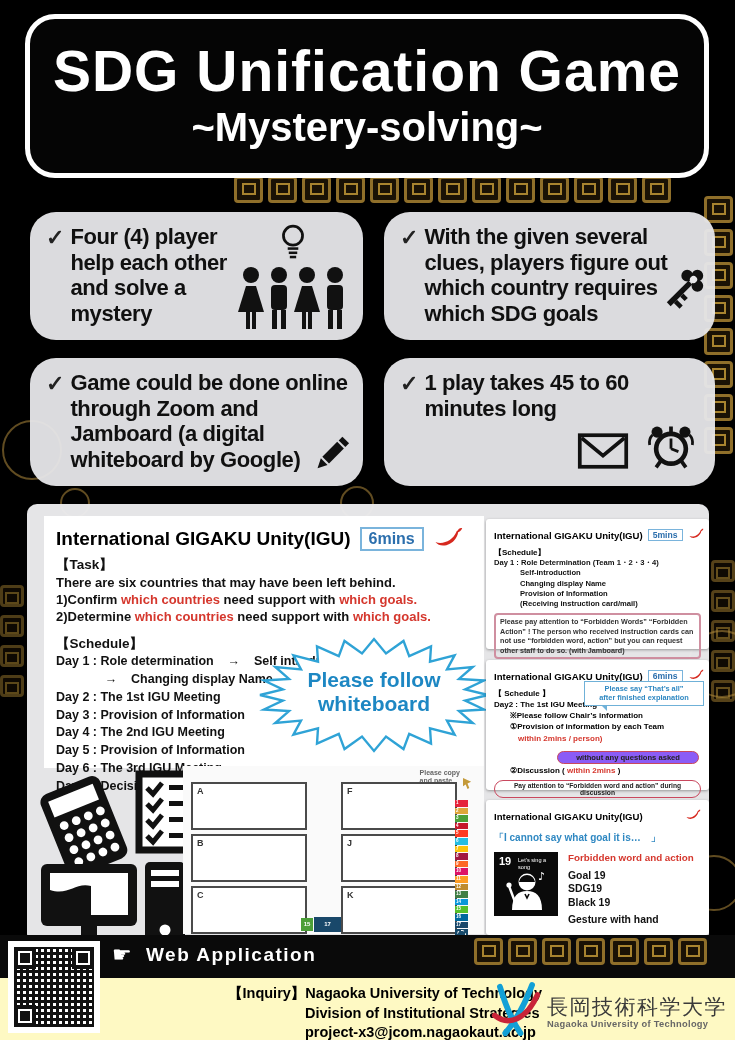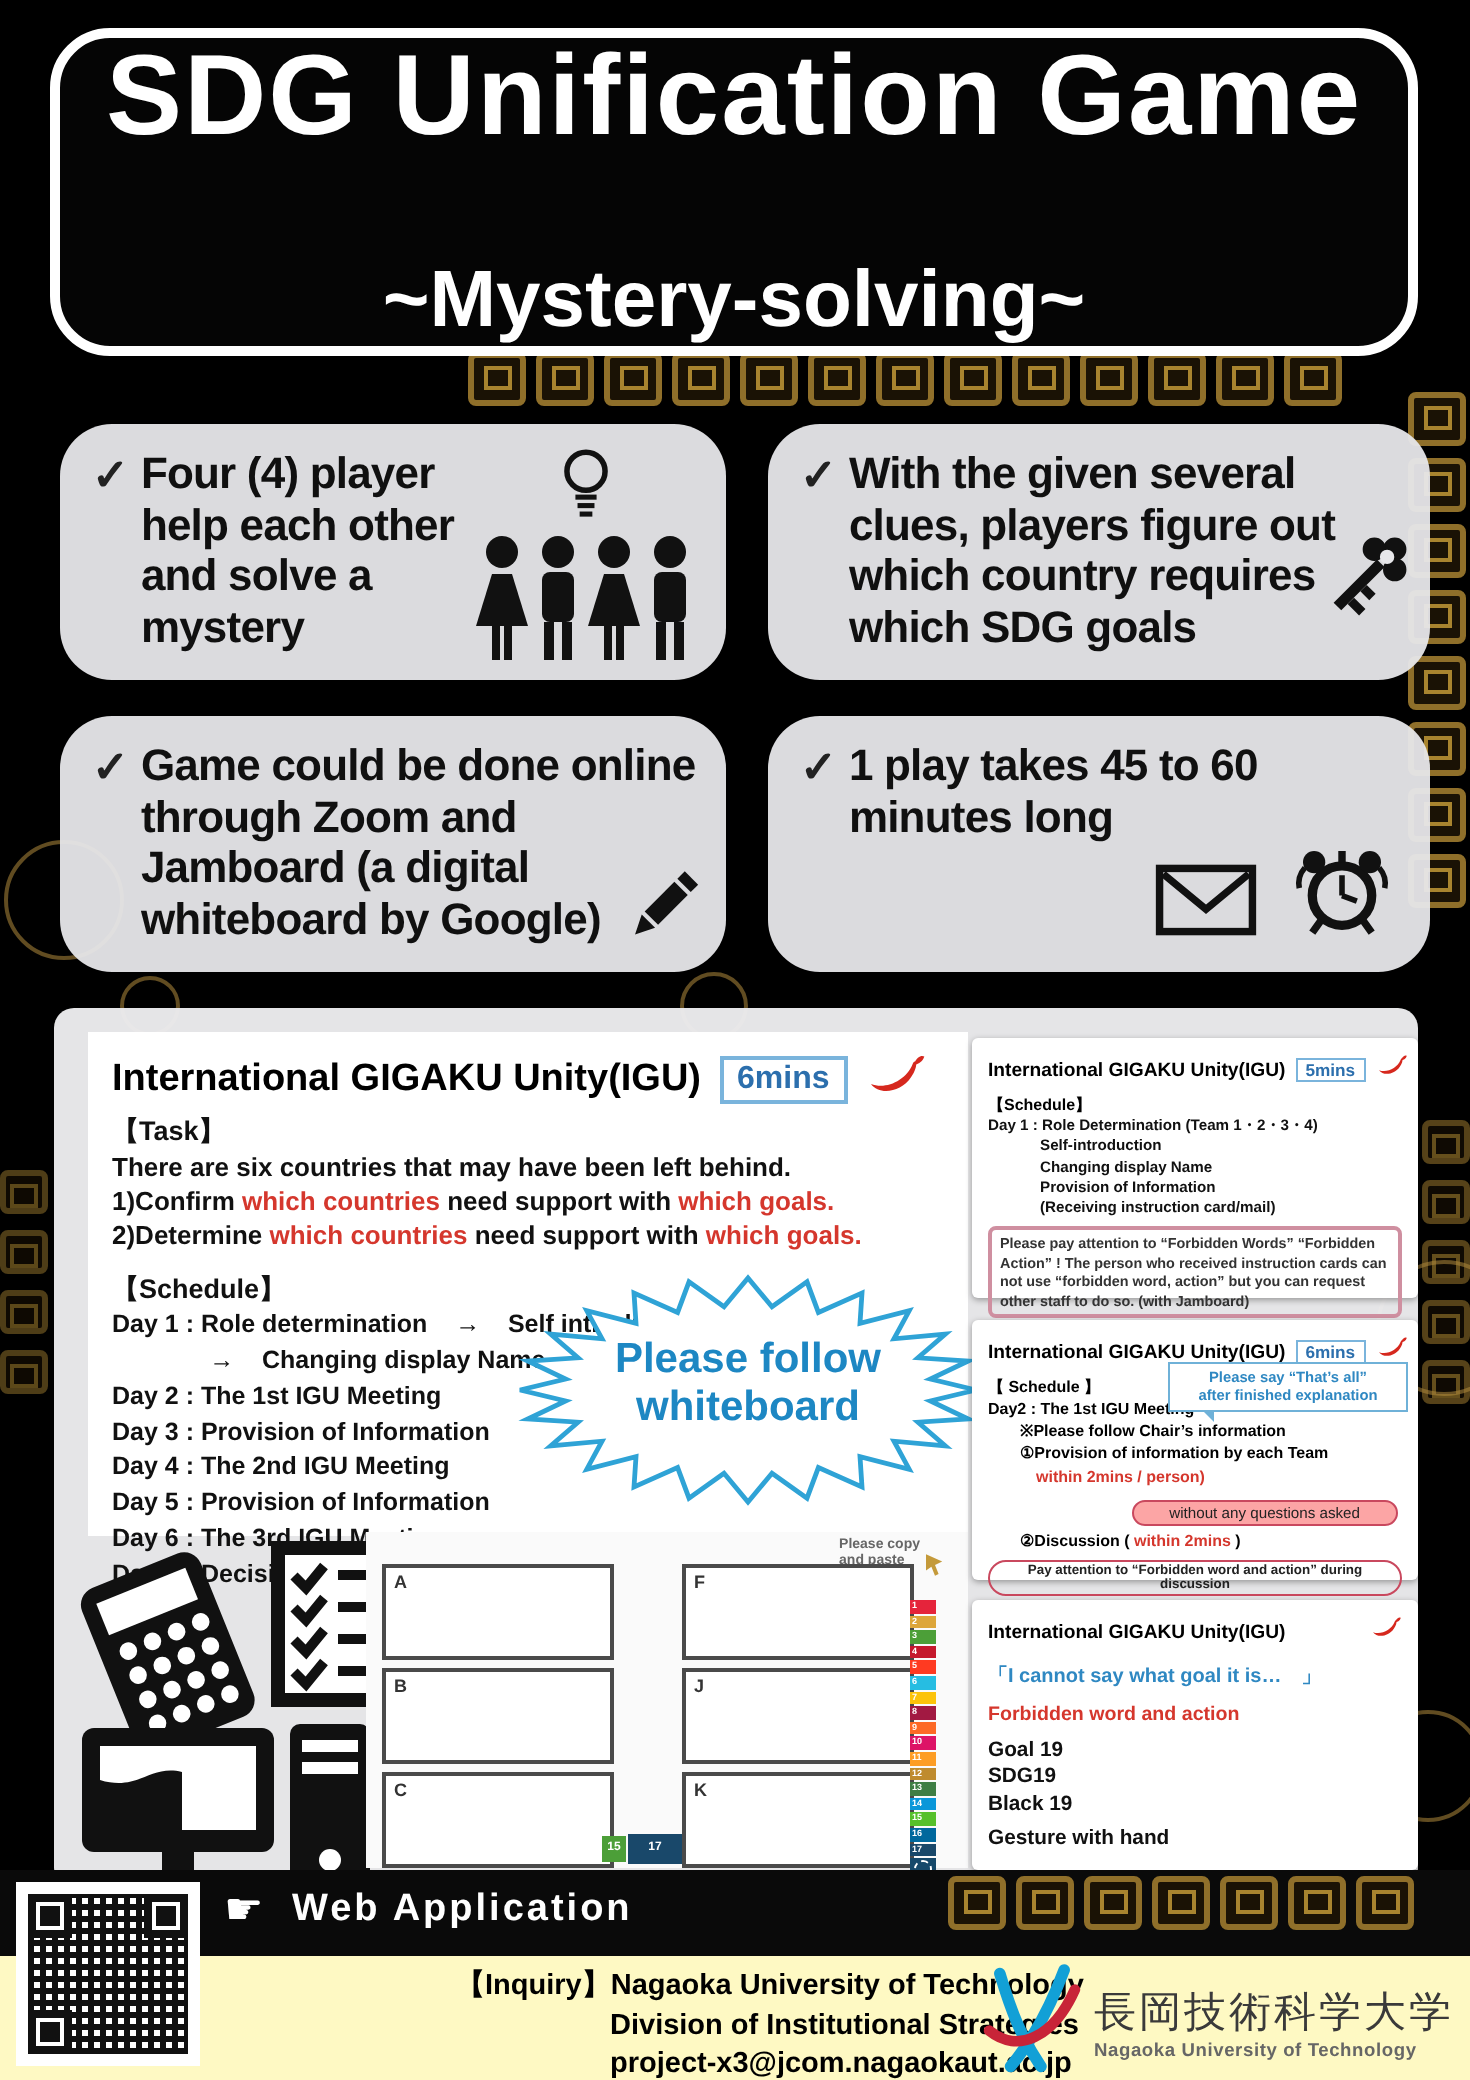--- a/index.html
+++ b/index.html
@@ -13,21 +13,21 @@
   .doodle-col-right2{position:absolute;right:0;top:560px;display:flex;flex-direction:column;gap:8px;z-index:1;opacity:.6}
   .doodle-col-left{position:absolute;left:0;top:585px;display:flex;flex-direction:column;gap:8px;z-index:1;opacity:.55}
   .doodle-row-bottom{position:absolute;left:474px;top:938px;display:flex;gap:5px;z-index:5}
   .doodle-sq{width:29px;height:27px;border:3px solid #8f6f2a;background:#1a1205;border-radius:4px;box-sizing:border-box}
   .doodle-sq::after{content:"";display:block;margin:4px auto 0;width:10px;height:8px;border:2px solid #a8842f}
   .doodle-sq.small{width:24px;height:22px}
   .circ{position:absolute;border:2px solid rgba(176,138,60,.55);border-radius:50%;z-index:1}
   
   .title-banner{position:absolute;left:25px;top:14px;width:684px;height:164px;background:#050505;
     border:5px solid #fff;border-radius:30px;display:flex;flex-direction:column;align-items:center;
-    justify-content:space-between;z-index:3;box-sizing:border-box}
+    justify-content:center;z-index:3;box-sizing:border-box}
   .title-main{color:#fff;font-size:57px;font-weight:bold;letter-spacing:1px;line-height:1.05}
   .title-sub{color:#fff;font-size:40px;font-weight:bold;margin-top:4px}
   
   .feature{position:absolute;background:rgba(231,231,234,.95);border-radius:26px;padding:12px 14px;
     display:flex;z-index:2;box-sizing:border-box}
   #f1{left:30px;top:212px;width:333px;height:128px}
   #f2{left:384px;top:212px;width:331px;height:128px}
   #f3{left:30px;top:358px;width:333px;height:128px}
   #f4{left:384px;top:358px;width:331px;height:128px}
   .check{font-size:22px;font-weight:bold;color:#222;margin:1px 6px 0 2px;flex:none}
@@ -85,21 +85,21 @@
   .warn-box{border:2px solid #cf8fa0;border-radius:4px;padding:2px 4px;font-size:7.2px;font-weight:bold;
     color:#333;margin-top:4px;line-height:1.32}
   .bubble{position:absolute;right:5px;top:21px;width:112px;border:1.5px solid #6fb1d8;color:#2f88c2;
     font-size:7.4px;font-weight:bold;padding:2px 3px;text-align:center;line-height:1.25;background:#fff}
   .bubble::after{content:"";position:absolute;left:16px;bottom:-6px;border:6px solid transparent;
     border-top-color:#6fb1d8;border-bottom:none;border-right:none}
   .sc2-line{font-size:8px;font-weight:bold;line-height:1.4}
   .ind16{margin-left:16px}
   .ind24{margin-left:24px}
   .pill{display:inline-block;border:1.5px solid #c9485e;border-radius:9px;padding:1px 18px;
-    font-size:7.6px;font-weight:normal;color:#222;background:#fca5a5}
+    font-size:7.6px;font-weight:bold;color:#222;background:#8b5cf6}
   .pill-right{text-align:right;margin:2px 2px 1px 0}
   .pill-wide{border:1.5px solid #c9485e;border-radius:10px;padding:1px 3px;font-size:6.7px;
     font-weight:bold;color:#222;text-align:center;margin-top:4px}
   .quote{color:#2f88c2;font-size:10px;font-weight:bold;margin:6px 0 7px}
   .sc3-row{display:flex;gap:10px}
   .tile{position:relative;width:64px;height:64px;background:#0a0a0a;color:#fff;flex:none}
   .tile-num{position:absolute;left:5px;top:3px;font-size:11px;font-weight:bold}
   .tile-cap{position:absolute;left:24px;top:5px;font-size:5.6px;width:34px;line-height:1.25}
   .tile-singer{position:absolute;left:11px;bottom:2px}
   .forbidden{color:#d5372d;font-size:9.8px;font-weight:bold;line-height:1.18}
@@ -461,20 +461,35 @@
   <div class="side-card" id="sc3">
     <div class="sc-header">
       <span class="sc-title">International GIGAKU Unity(IGU)</span>
       <span style="margin-left:auto"><svg width="16" height="13" viewBox="0 0 36 30">
             <path d="M3 21 C8 28 21 26 27 17 C29.5 13.5 30.5 10 30 8 C29.4 7 28.4 7.6 28 9 C24 19 12 24.5 3 21 Z" fill="#d6281e"></path>
             <path d="M29 8.5 C30.5 4.5 33.5 3.5 35 4.5 C34 7.5 32 8.8 29 9.6 Z" fill="#d6281e"></path>
           </svg></span>
     </div>
     <div class="quote">「I cannot say what goal it is…　」</div>
     <div class="sc3-row">
+      <div class="tile">
+        <span class="tile-num">19</span>
+        <span class="tile-cap">Let’s sing a song</span>
+        <span class="tile-singer">
+          <svg width="44" height="40" viewBox="0 0 44 40">
+            <circle cx="22" cy="12" r="8.5" fill="#fff"></circle>
+            <path d="M22 5 a8 8 0 0 1 8 7 l-16 0 a8 8 0 0 1 8 -7" fill="#0a0a0a"></path>
+            <path d="M7 40 C7 26 13 21 22 21 C31 21 37 26 37 40 Z" fill="#fff"></path>
+            <path d="M20 24 l2 4 l2 -4" fill="none" stroke="#0a0a0a" stroke-width="1.6"></path>
+            <path d="M10 32 L4 16" stroke="#fff" stroke-width="2.4"></path>
+            <circle cx="4" cy="15" r="2.6" fill="#fff"></circle>
+            <text x="33" y="10" font-size="11" fill="#fff" font-family="DejaVu Sans, sans-serif">♪</text>
+          </svg>
+        </span>
+      </div>
       <div>
         <div class="forbidden">Forbidden word and action</div>
         <div class="word" style="margin-top:5px">Goal 19</div>
         <div class="word">SDG19</div>
         <div class="word">Black  19</div>
         <div class="gesture">Gesture with hand</div>
       </div>
     </div>
   </div>
 </div>

